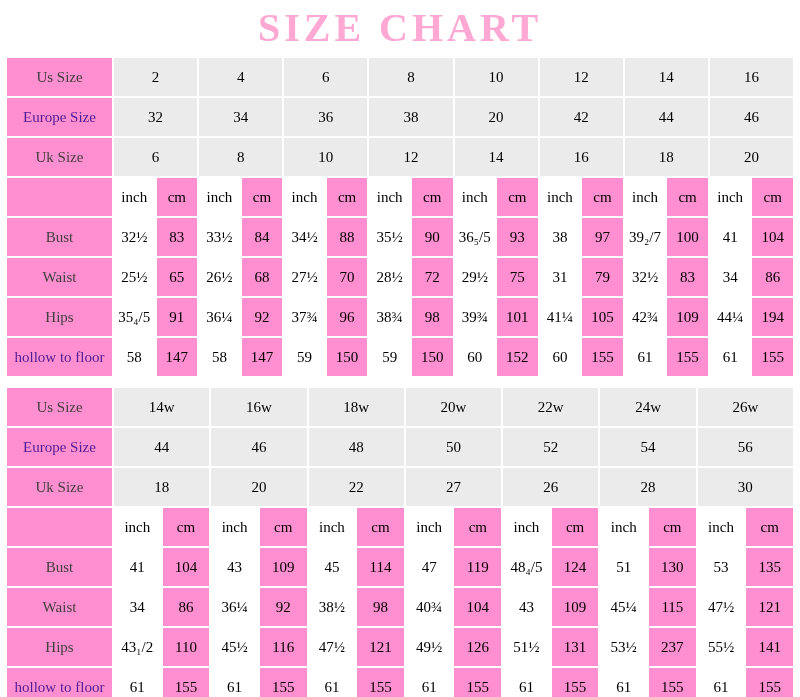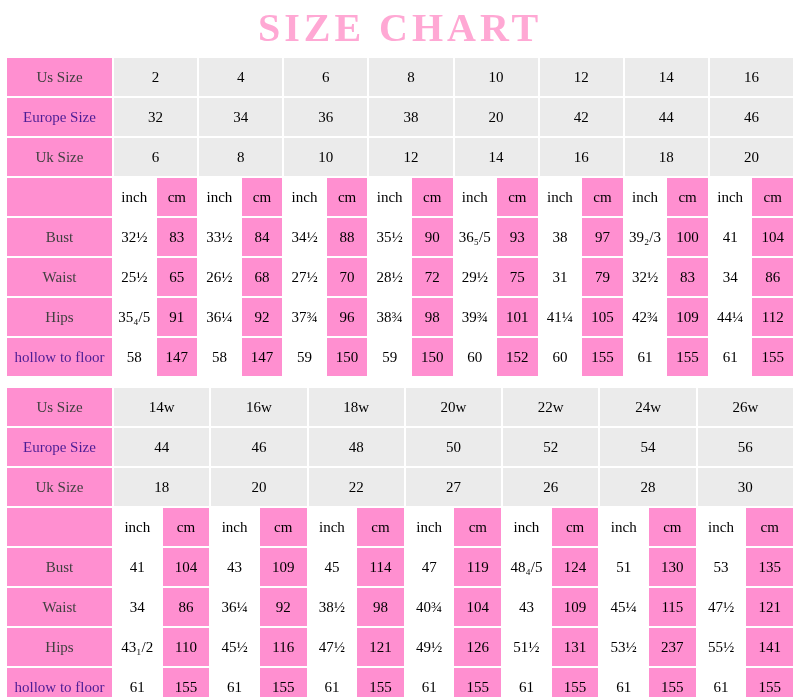--- a/index.html
+++ b/index.html
@@ -146,21 +146,21 @@
           <td class="white">33½</td>
           <td class="pink">84</td>
           <td class="white">34½</td>
           <td class="pink">88</td>
           <td class="white">35½</td>
           <td class="pink">90</td>
           <td class="white">36₅/5</td>
           <td class="pink">93</td>
           <td class="white">38</td>
           <td class="pink">97</td>
-          <td class="white">39₂/3</td>
+          <td class="white">39₂/7</td>
           <td class="pink">100</td>
           <td class="white">41</td>
           <td class="pink">104</td>
         </tr>
         <tr>
           <td class="lbl" style="width: 105px;">Waist</td>
           <td class="white">25½</td>
           <td class="pink">65</td>
           <td class="white">26½</td>
           <td class="pink">68</td>
@@ -187,21 +187,21 @@
           <td class="pink">96</td>
           <td class="white">38¾</td>
           <td class="pink">98</td>
           <td class="white">39¾</td>
           <td class="pink">101</td>
           <td class="white">41¼</td>
           <td class="pink">105</td>
           <td class="white">42¾</td>
           <td class="pink">109</td>
           <td class="white">44¼</td>
-          <td class="pink">112</td>
+          <td class="pink">194</td>
         </tr>
         <tr>
           <td class="lbl-sm" style="width: 105px;">hollow to floor</td>
           <td class="white">58</td>
           <td class="pink">147</td>
           <td class="white">58</td>
           <td class="pink">147</td>
           <td class="white">59</td>
           <td class="pink">150</td>
           <td class="white">59</td>

